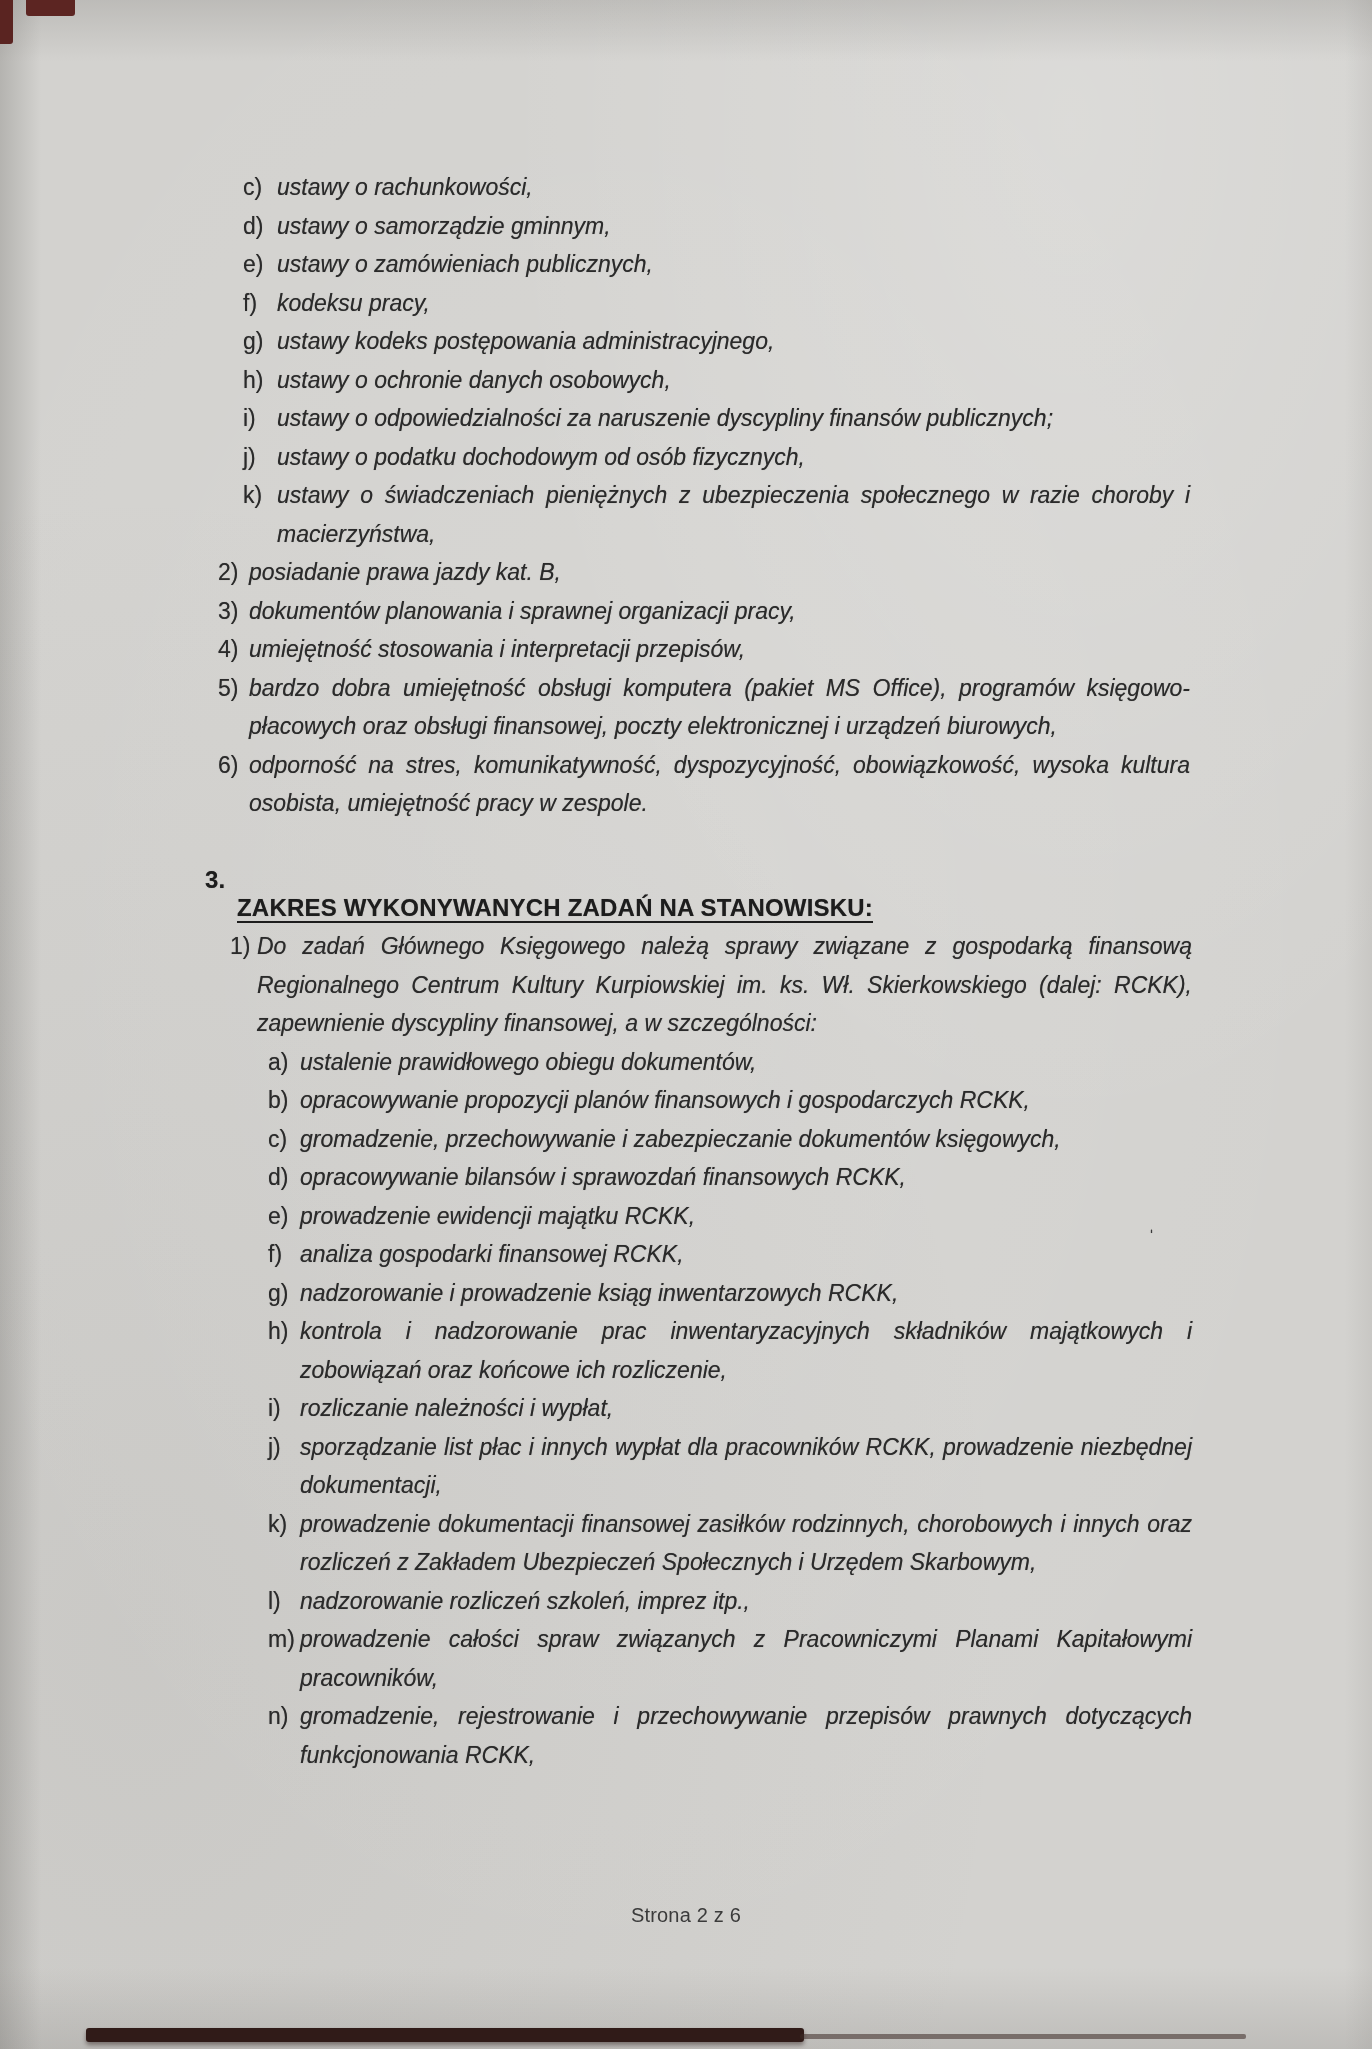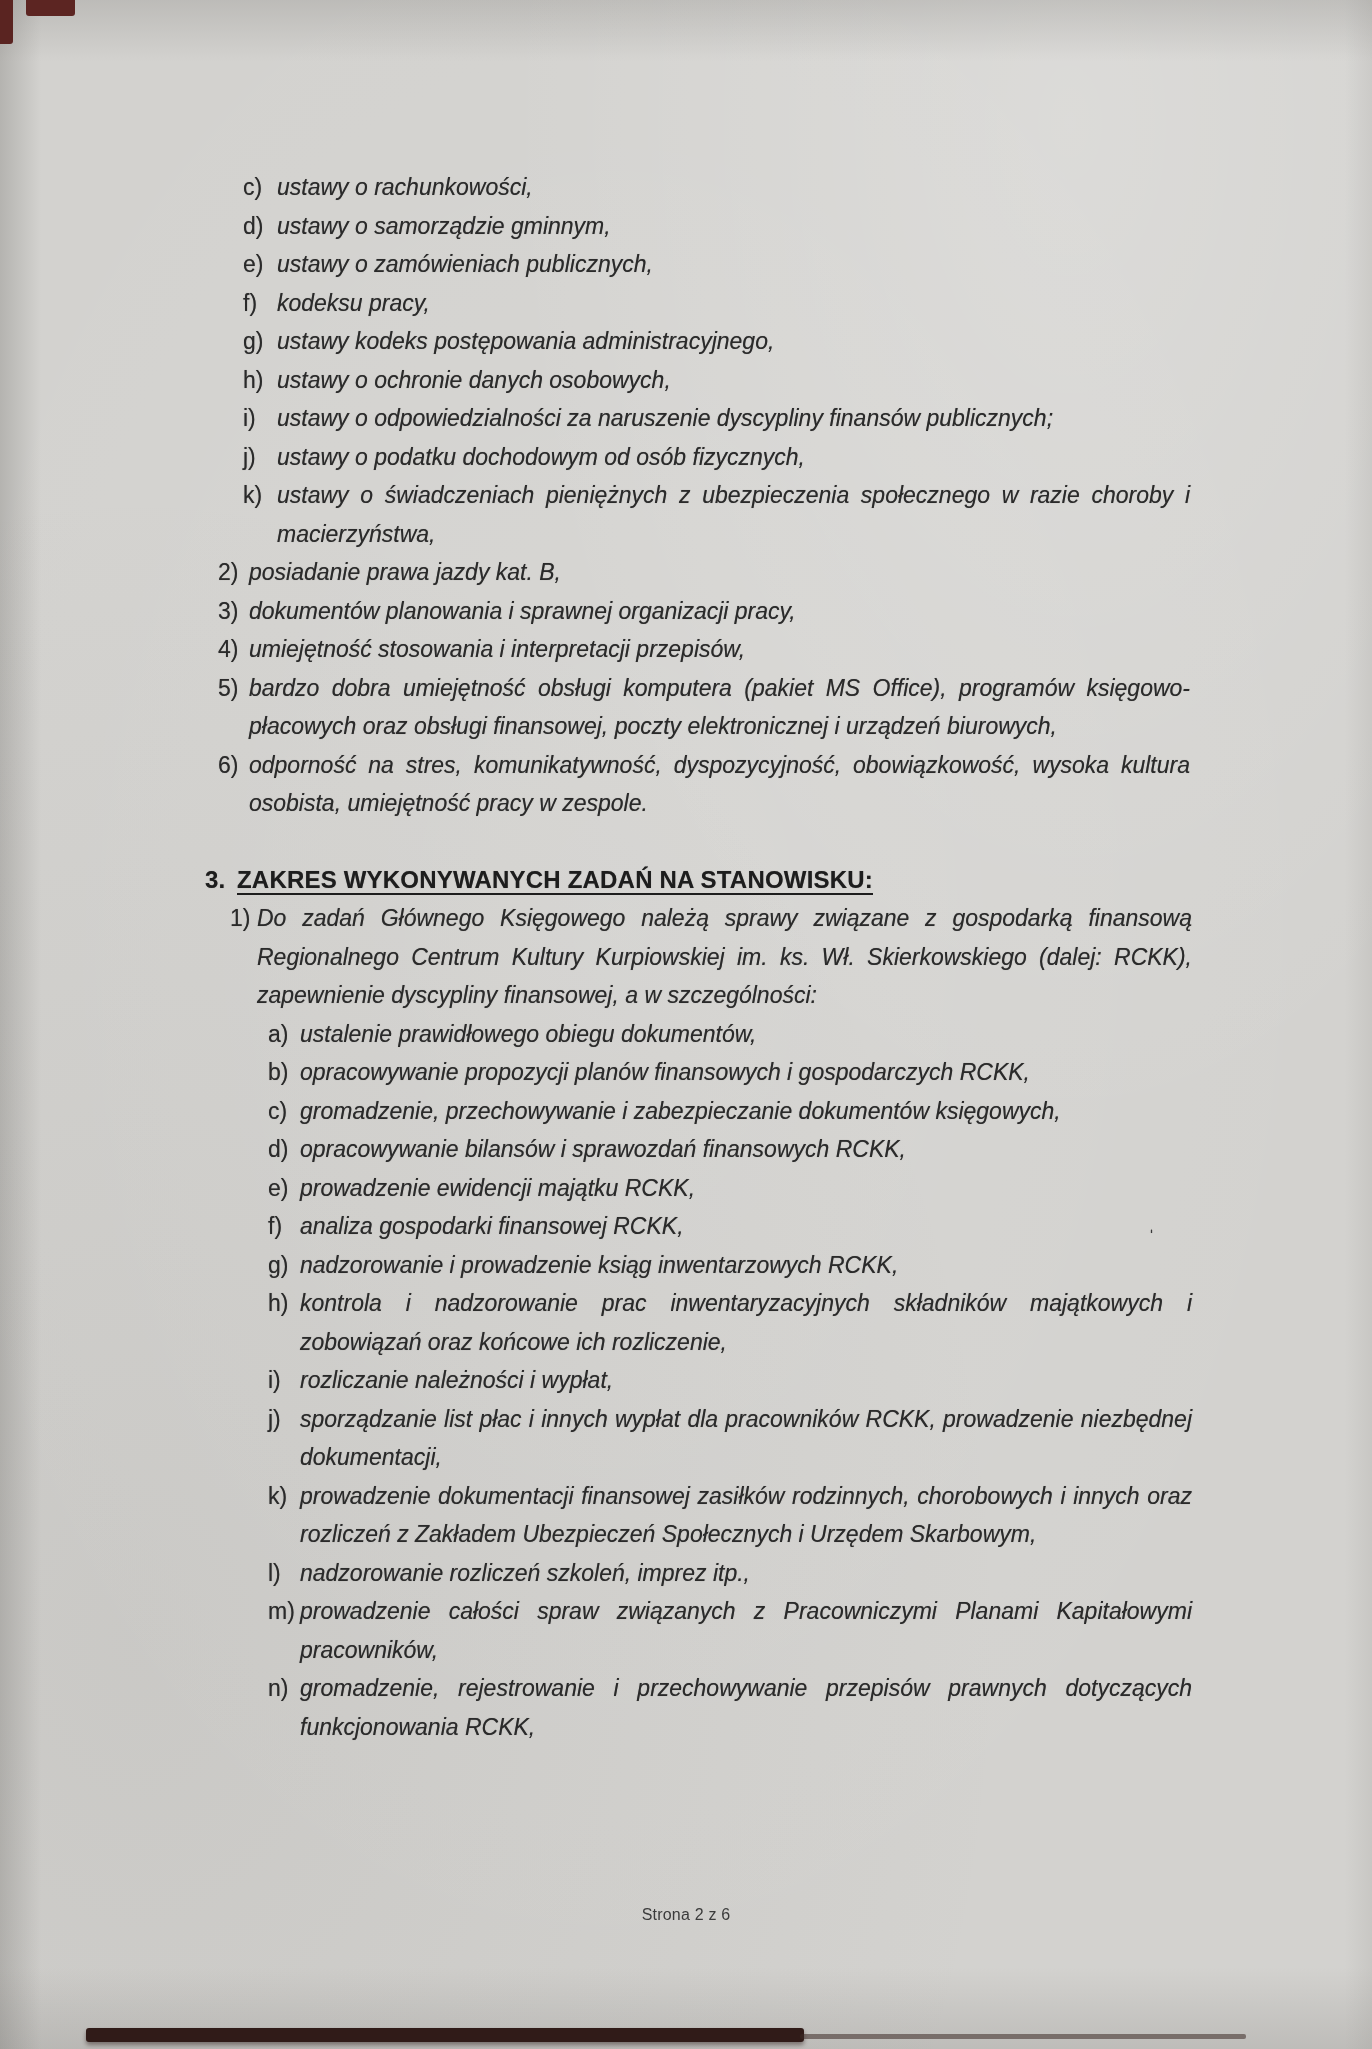--- a/index.html
+++ b/index.html
@@ -35,28 +35,29 @@
   .section-heading{
     margin:38px 182px 0 205px;
     font-weight:700;font-size:24px;color:#1d1d1d;
     display:flex;letter-spacing:.2px;
   }
   .section-heading .num{width:32px;flex:0 0 auto;}
   .section-heading .title{
     text-decoration:underline;
     text-decoration-thickness:2px;
     text-underline-offset:5px;
+    margin-top:28px;
   }
   .intro{margin:0 180px 0 230px;}
   .intro .label{width:27px;}
   .tasklist{margin:0 180px 0 268px;}
   .tasklist .label{width:32px;}
   .footer{
     position:absolute;left:0;right:0;top:1896px;
-    text-align:center;font-size:16px;color:#3b3b3b;
+    text-align:center;font-size:20px;color:#3b3b3b;
     text-shadow:none;letter-spacing:.2px;
   }
   
   .art{position:absolute;}
   .art-tl1{left:0;top:0;width:13px;height:44px;background:#5a2421;border-radius:0 0 3px 0;}
   .art-tl2{left:26px;top:0;width:49px;height:16px;background:#5c2522;border-radius:0 0 3px 3px;}
   .art-bottom{left:86px;top:2028px;width:718px;height:14px;background:#301b18;border-radius:3px;
     box-shadow:0 3px 4px rgba(40,25,22,.45);}
   .art-bottom2{left:800px;top:2034px;width:446px;height:5px;background:rgba(60,42,38,.55);border-radius:2px;}
   .speck{position:absolute;left:1148px;top:1203px;font-size:21px;color:#3a3a3a;}

